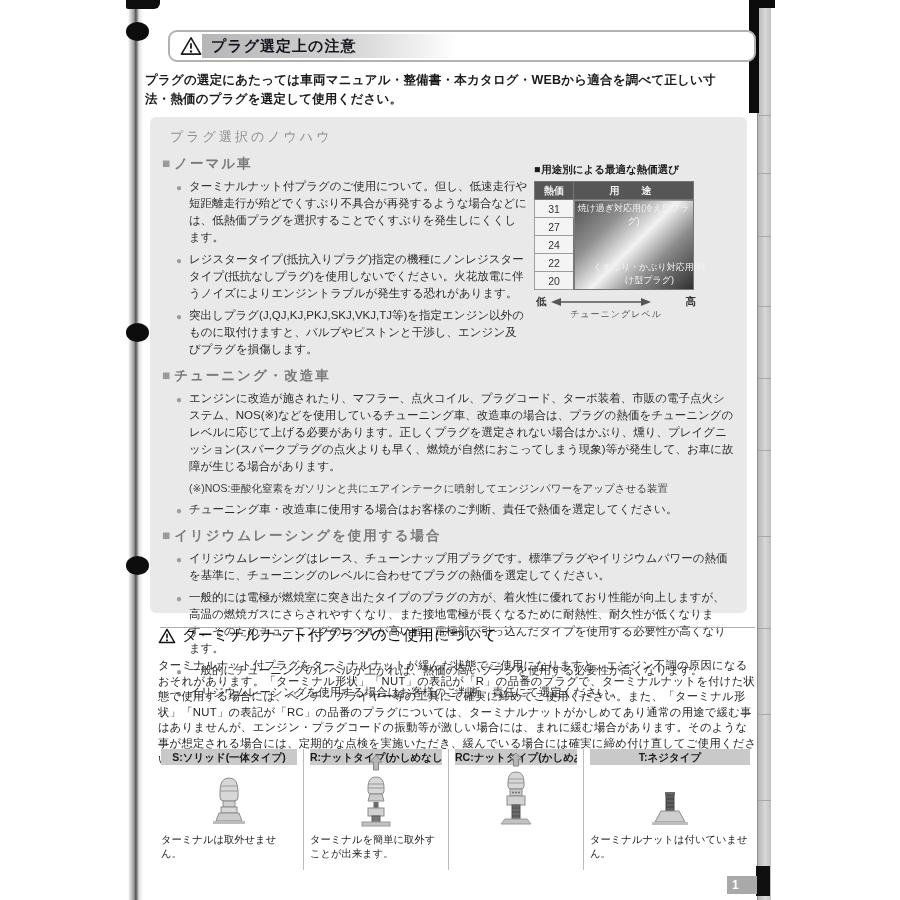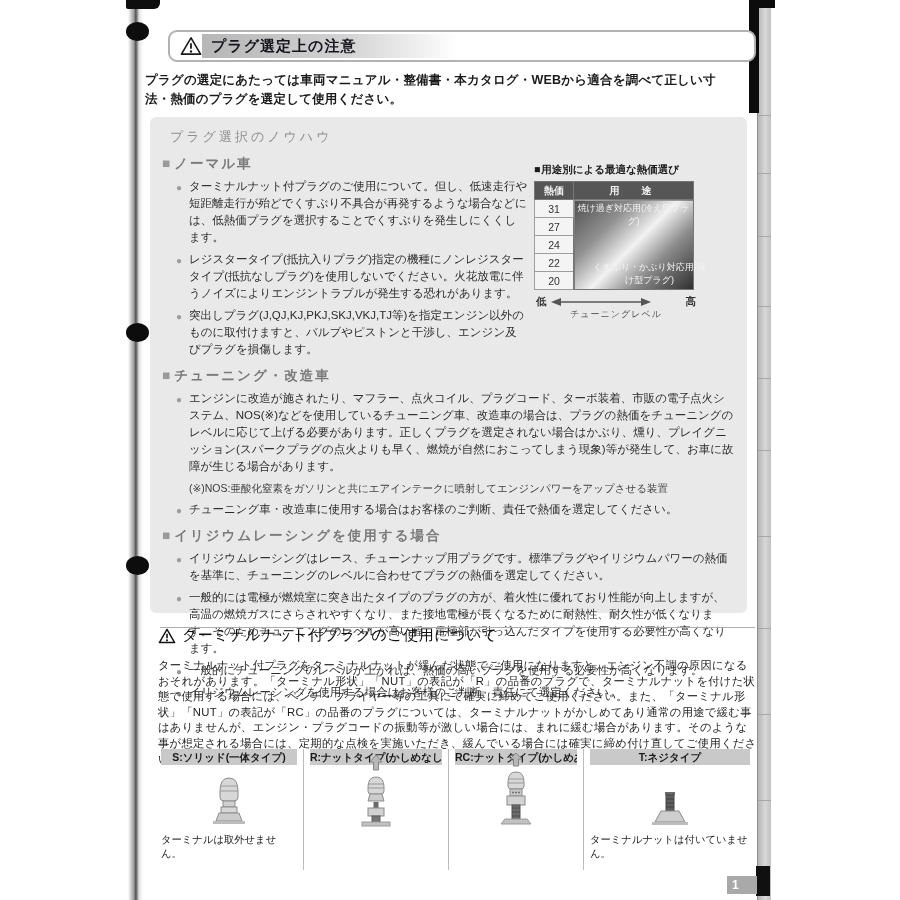--- a/index.html
+++ b/index.html
@@ -249,20 +249,21 @@
             <line x1="15" y1="9" x2="31" y2="9" stroke="#9a9a9a"></line>
             <line x1="15" y1="13" x2="31" y2="13" stroke="#9a9a9a"></line>
             <polygon points="17,19 29,19 31,26 15,26" fill="#cccccc" stroke="#8c8c8c"></polygon>
             <rect x="20.5" y="27" width="5" height="6" fill="#6a6a6a"></rect>
             <rect x="15" y="33" width="16" height="8" fill="#d2d2d2" stroke="#8c8c8c"></rect>
             <rect x="19" y="41" width="8" height="7" fill="#767676" stroke="#5d5d5d"></rect>
             <rect x="9" y="47" width="28" height="4" fill="#c2c2c2" stroke="#999999"></rect>
           </svg>
         </span>
       </div>
+      <div class="type-caption">ターミナルを簡単に取外すことが出来ます。</div>
     </div>
 
     <div class="type-col">
       <div class="type-header">RC:ナットタイプ(かしめあり)</div>
       <div class="type-fig">
         <span>
           <svg width="14" height="14" viewBox="0 0 14 14">
             <polygon points="7,0 13,6 9.5,6 9.5,13 4.5,13 4.5,6 1,6" fill="#b8b8b8" stroke="#868686"></polygon>
           </svg>
         </span>

